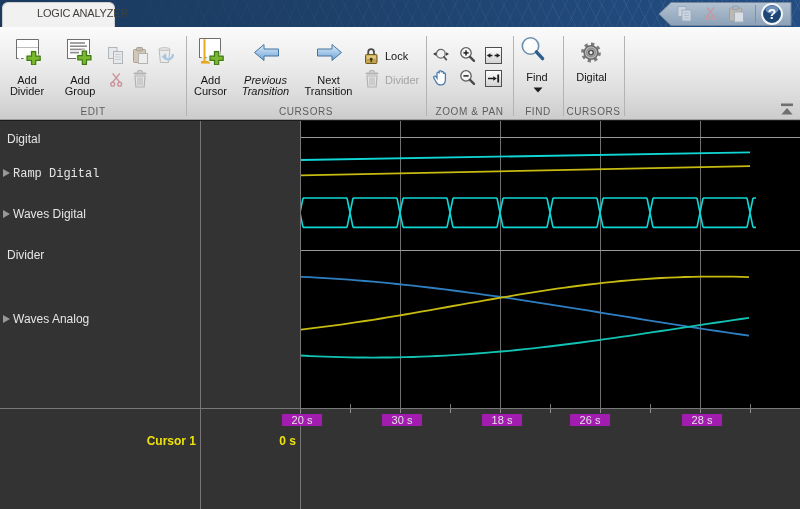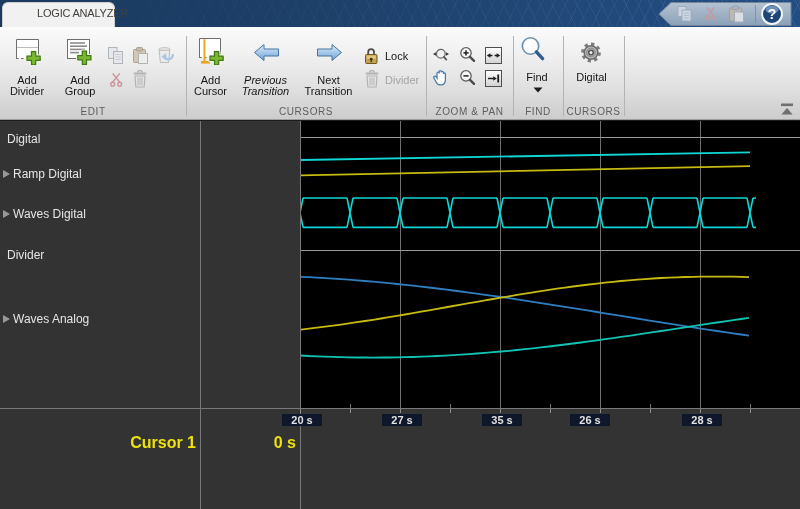--- a/index.html
+++ b/index.html
@@ -26,25 +26,25 @@
 #tbgap{left:0;top:120px;width:800px;height:1px;background:#1c1c1c;}
 .sep{top:36px;width:1px;height:80px;background:#b3b3b3;}
 .seclab{top:106px;height:12px;font-size:10px;letter-spacing:0.6px;color:#5d5d5d;text-align:center;}
 .blab{font-size:11px;line-height:11px;color:#161616;text-align:center;}
 .blab.gray{color:#a3a3a3;}
 
 #waves{left:300px;top:121px;width:500px;height:287px;background:#000;}
 #axisline{left:0;top:408px;width:800px;height:1px;background:#787878;}
 .vline{top:121px;width:1px;height:388px;background:#767676;}
 .tick{top:409px;width:1px;height:4px;background:#909090;}
-.tlab{top:414px;width:40px;text-align:center;font-size:11px;font-weight:bold;color:#e2e2e2;background:#0f172a;}
+.tlab{top:414px;width:40px;text-align:center;font-size:11px;font-weight:normal;color:#e2e2e2;background:#a21caf;}
 .wlab{font-size:12px;color:#e5e5e5;height:14px;line-height:14px;}
 .tri{display:inline-block;width:0;height:0;border-left:7px solid #989898;
   border-top:4.5px solid transparent;border-bottom:4.5px solid transparent;margin-right:3px;}
-.cur{font-size:16px;font-weight:bold;color:#ede20c;text-align:right;}
+.cur{font-size:12px;font-weight:bold;color:#ede20c;text-align:right;}
 </style></head>
 <body>
 <div class="abs" id="tabbar"></div>
 <div class="abs" id="tab"></div>
 <div class="abs" id="tabtxt">LOGIC ANALYZER</div>
 <div class="abs" id="qab" style="left:656px;top:2px;"><svg width="136" height="25">
       <defs>
         <linearGradient id="qg" x1="0" y1="0" x2="0" y2="1">
           <stop offset="0" stop-color="#b4c2d1"></stop>
           <stop offset="1" stop-color="#8ba1b8"></stop>
@@ -286,25 +286,25 @@
 <div class="abs tick" style="left:350px;"></div>
 <div class="abs tick" style="left:400px;"></div>
 <div class="abs tick" style="left:450px;"></div>
 <div class="abs tick" style="left:500px;"></div>
 <div class="abs tick" style="left:550px;"></div>
 <div class="abs tick" style="left:600px;"></div>
 <div class="abs tick" style="left:650px;"></div>
 <div class="abs tick" style="left:700px;"></div>
 <div class="abs tick" style="left:750px;"></div>
 <div class="abs tlab" style="left:282px;">20 s</div>
-<div class="abs tlab" style="left:382px;">27 s</div>
-<div class="abs tlab" style="left:482px;">35 s</div>
+<div class="abs tlab" style="left:382px;">30 s</div>
+<div class="abs tlab" style="left:482px;">18 s</div>
 <div class="abs tlab" style="left:570px;">26 s</div>
 <div class="abs tlab" style="left:682px;">28 s</div>
 
 <div class="abs wlab" style="left:7px;top:132px;">Digital</div>
-<div class="abs wlab" style="left:3px;top:167px;"><span class="tri"></span>Ramp Digital</div>
+<div class="abs wlab" style="left:3px;top:167px;font-family:Liberation Mono, monospace;"><span class="tri"></span>Ramp Digital</div>
 <div class="abs wlab" style="left:3px;top:207px;"><span class="tri"></span>Waves Digital</div>
 <div class="abs wlab" style="left:7px;top:248px;">Divider</div>
 <div class="abs wlab" style="left:3px;top:312px;"><span class="tri"></span>Waves Analog</div>
 
 <div class="abs cur" style="left:96px;top:434px;width:100px;">Cursor 1</div>
 <div class="abs cur" style="left:196px;top:434px;width:100px;">0 s</div>
 
 </body></html>

